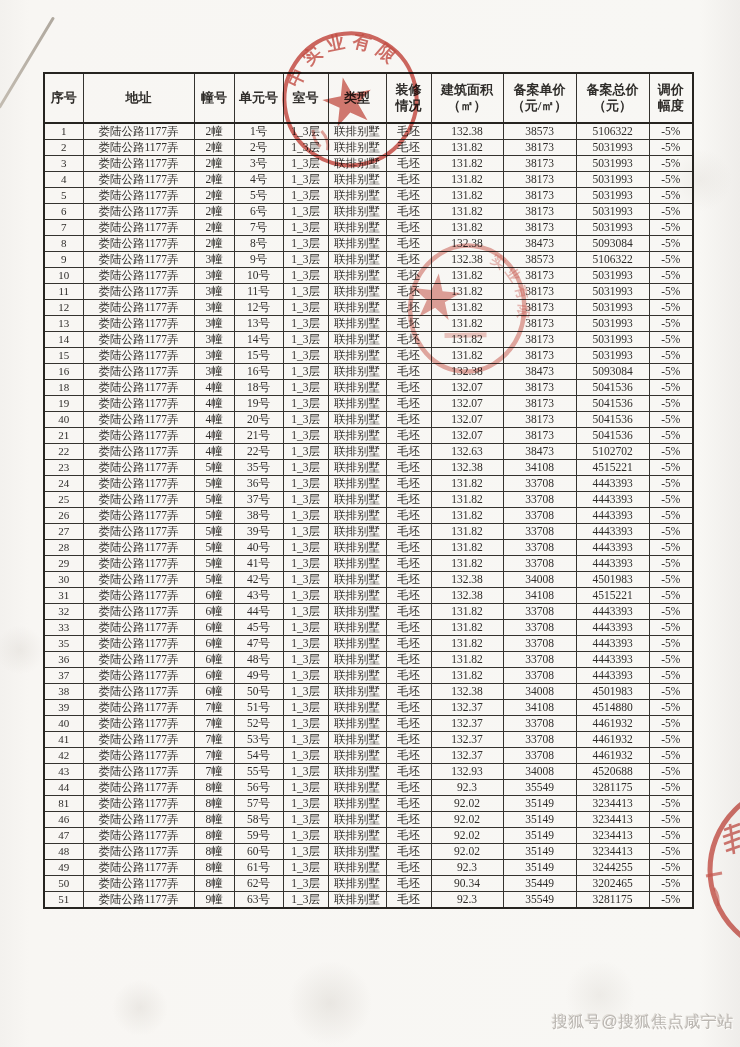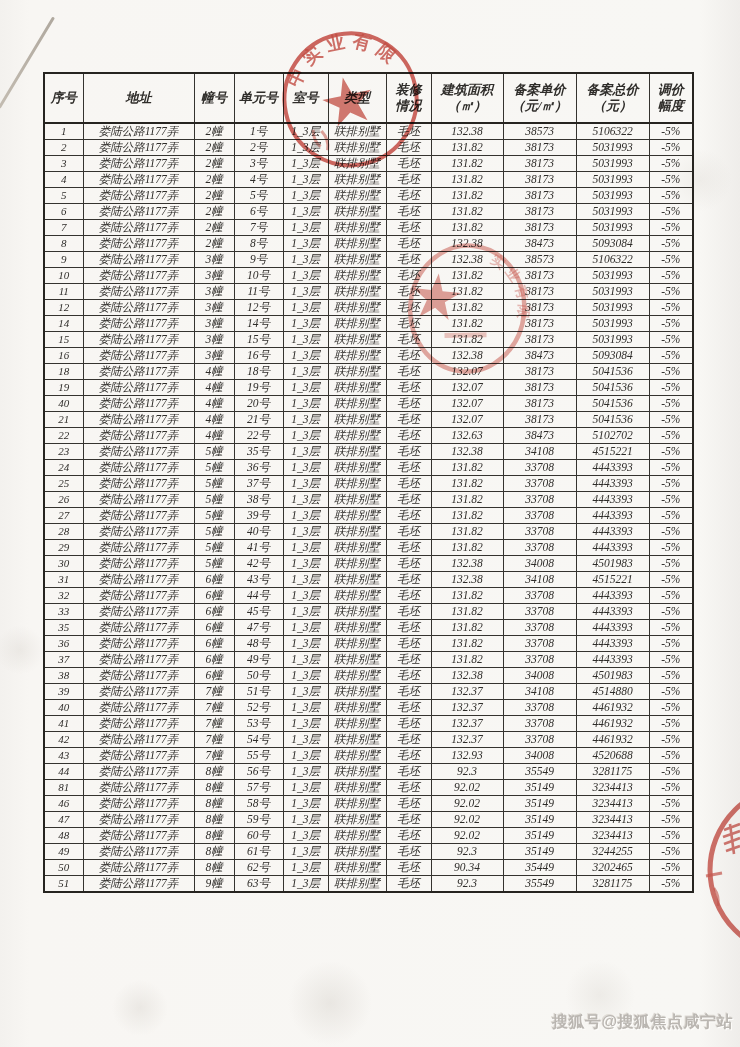--- a/index.html
+++ b/index.html
@@ -20,21 +20,20 @@
   }
   .crease{
     position:absolute;left:55px;top:18px;width:106px;height:2.5px;
     background:linear-gradient(to right,#978e82,#b3aa9d);
     transform-origin:0 0;transform:rotate(121deg);opacity:.75;border-radius:2px;
   }
   table.price{
     position:absolute;left:43px;top:72px;width:649px;
     border-collapse:collapse;table-layout:fixed;
     background:transparent;
-    font-style:italic;
   }
   table.price th,table.price td{
     border:1px solid #35332f;
     text-align:center;vertical-align:middle;
     color:#2f2d2a;overflow:hidden;white-space:nowrap;
     padding:0 1px;
   }
   table.price{border:2px solid #262420;}
   table.price thead th{
     height:48px;font-size:13px;font-weight:bold;line-height:1.2;
@@ -43,21 +42,21 @@
   table.price tbody td{height:15px;font-size:11.5px;line-height:15px;}
   table.price tbody tr td:first-child{font-size:11px;}
   
   .stamp{position:absolute;mix-blend-mode:multiply;pointer-events:none;}
   .stamp-top{left:280px;top:24px;transform:rotate(-12deg);opacity:.9;}
   .stamp-mid{left:403px;top:241px;transform:rotate(6deg);opacity:.85;}
   .stamp-right{left:697px;top:790px;opacity:.85;}
   .watermark{
     position:absolute;left:552px;top:1012px;
     font-family:"Liberation Sans","DejaVu Sans",sans-serif;
-    font-size:16px;font-weight:bold;letter-spacing:.5px;
+    font-size:16px;font-weight:normal;letter-spacing:.5px;
     color:#b7b3ae;text-shadow:1px 1px 0 #fefdfb, -1px -1px 0 #dedad4;
     opacity:.95;
   }
 </style>
 </head>
 <body>
 
 <div class="page">
 
   <div class="crease"></div>
@@ -247,20 +246,33 @@
           <td>12号</td>
           <td>1_3层</td>
           <td>联排别墅</td>
           <td>毛坯</td>
           <td>131.82</td>
           <td>38173</td>
           <td>5031993</td>
           <td>-5%</td>
         </tr>
         <tr>
+          <td>13</td>
+          <td>娄陆公路1177弄</td>
+          <td>3幢</td>
+          <td>13号</td>
+          <td>1_3层</td>
+          <td>联排别墅</td>
+          <td>毛坯</td>
+          <td>131.82</td>
+          <td>38173</td>
+          <td>5031993</td>
+          <td>-5%</td>
+        </tr>
+        <tr>
           <td>14</td>
           <td>娄陆公路1177弄</td>
           <td>3幢</td>
           <td>14号</td>
           <td>1_3层</td>
           <td>联排别墅</td>
           <td>毛坯</td>
           <td>131.82</td>
           <td>38173</td>
           <td>5031993</td>

